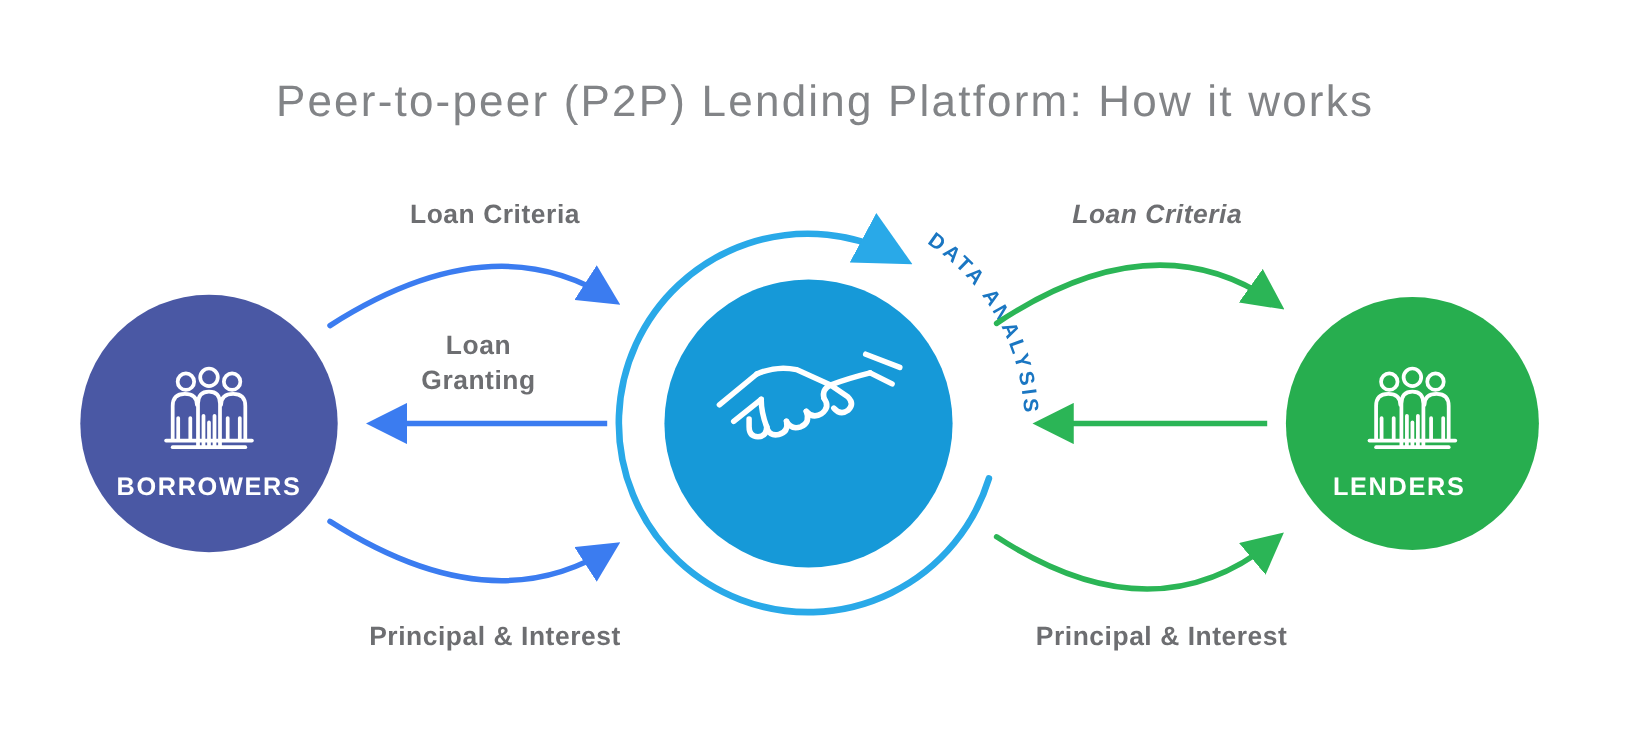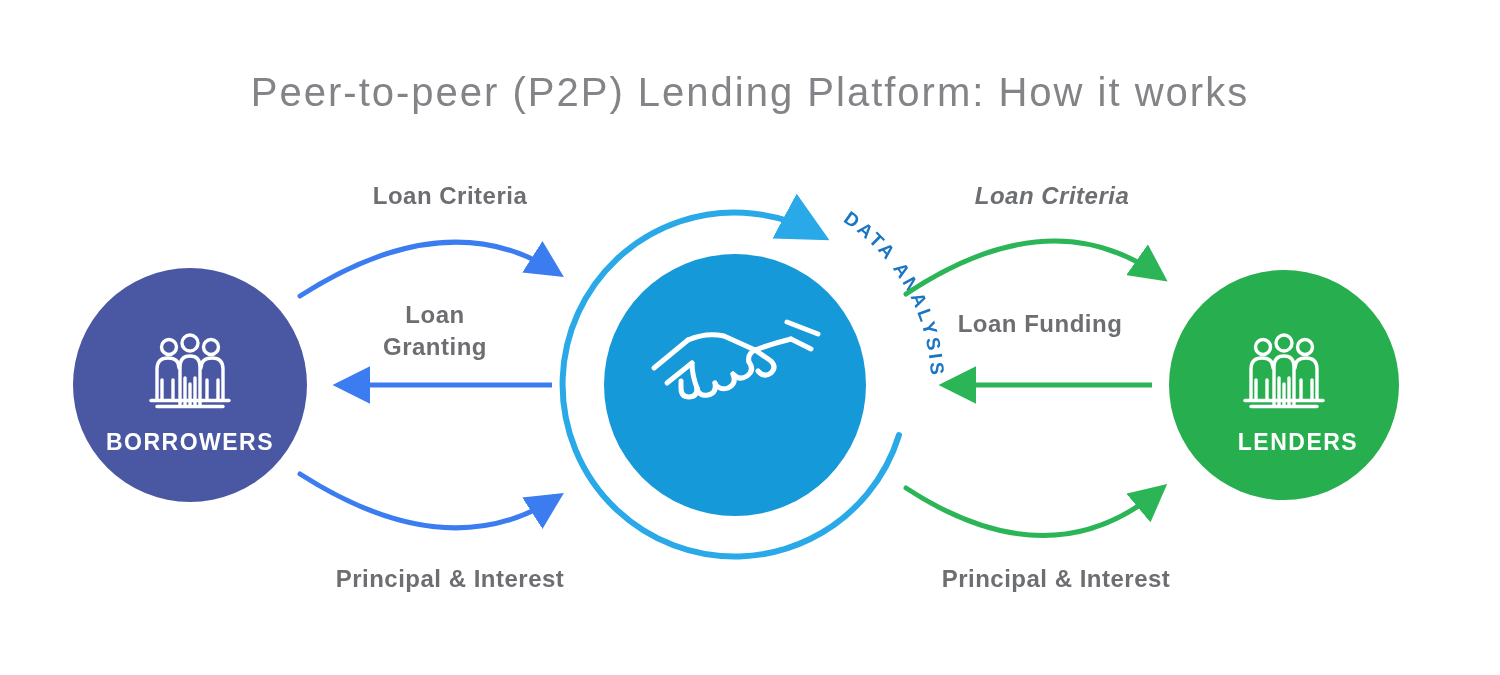--- a/index.html
+++ b/index.html
@@ -133,19 +133,18 @@
       <path d="M40 43 Q40 55 45 68"></path>
 
       <path d="M103 30 L119 41 Q125 47 119 53 Q112 58 106 51"></path>
     </g>
   </svg>
 
   <div class="flow-label" style="left:450px;top:180px;">Loan Criteria</div>
   <div class="flow-label" style="left:435px;top:299px;width:170px;">Loan Granting</div>
   <div class="flow-label" style="left:450px;top:563px;">Principal &amp; Interest</div>
   <div class="flow-label" style="left:1052px;top:180px;font-style:italic;">Loan Criteria</div>
-  <div class="flow-label" style="left:1040px;top:308px;width:170px;">Loan Funding</div>
   <div class="flow-label" style="left:1056px;top:563px;">Principal &amp; Interest</div>
 
   <div class="node-label small" style="left:190px;top:429px;">BORROWERS</div>
-  <div class="node-label small" style="left:1298px;top:429px;">LENDERS</div>
+  <div class="node-label small" style="left:1272px;top:429px;">LENDERS</div>
 
 </div>
 
 </body></html>

